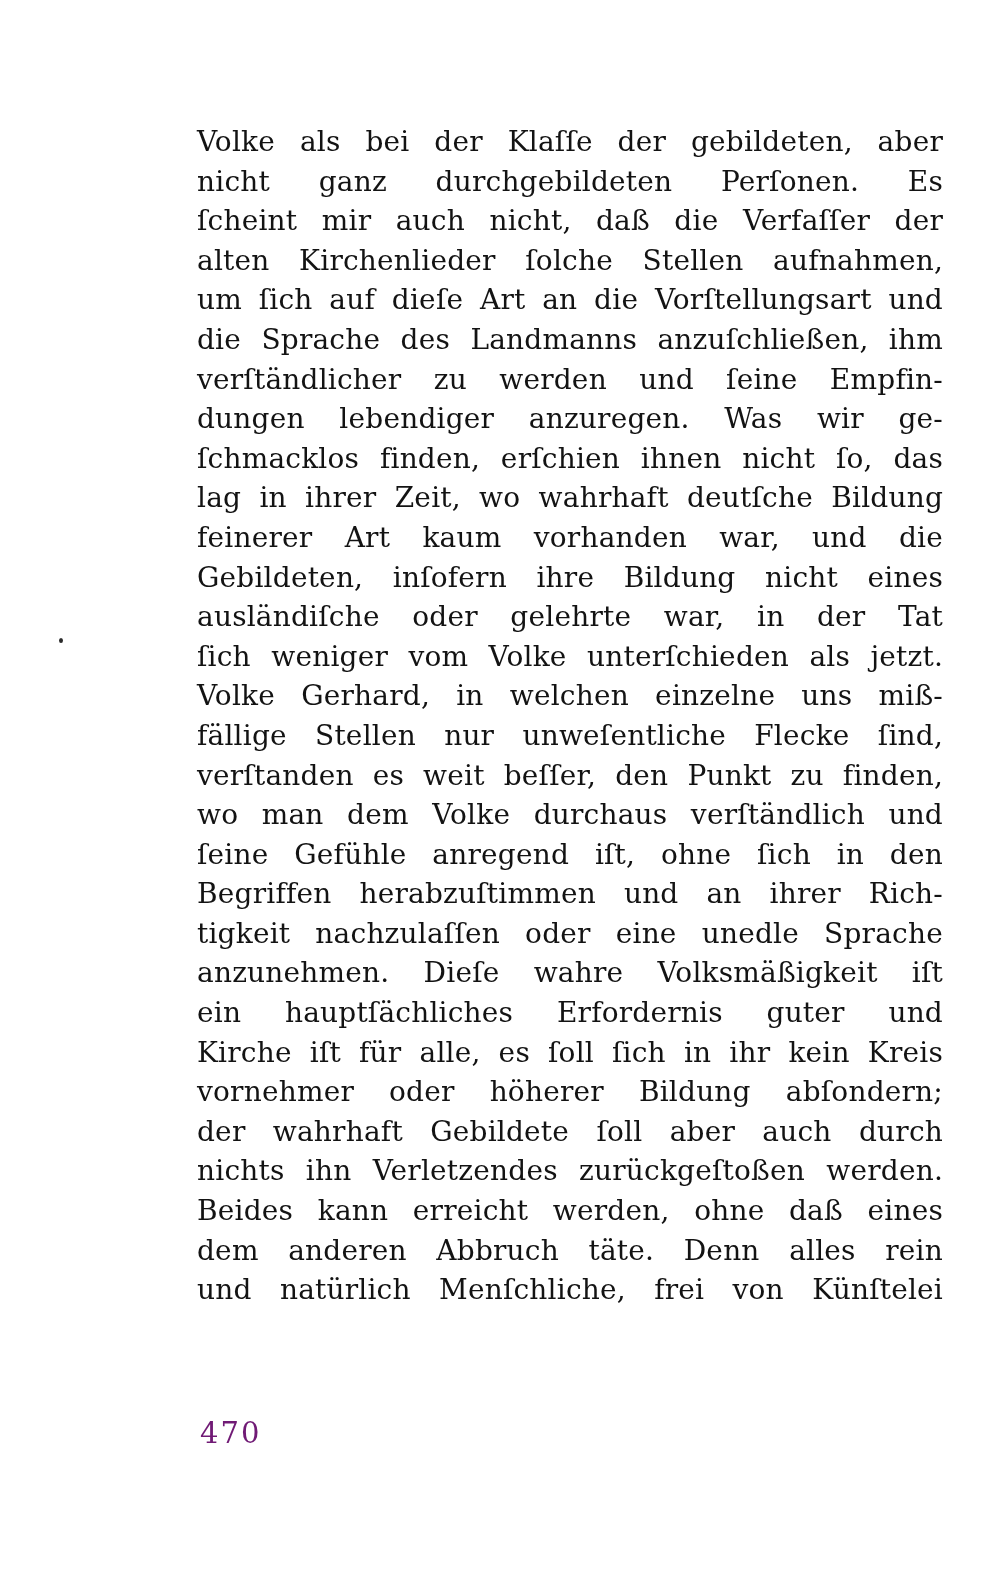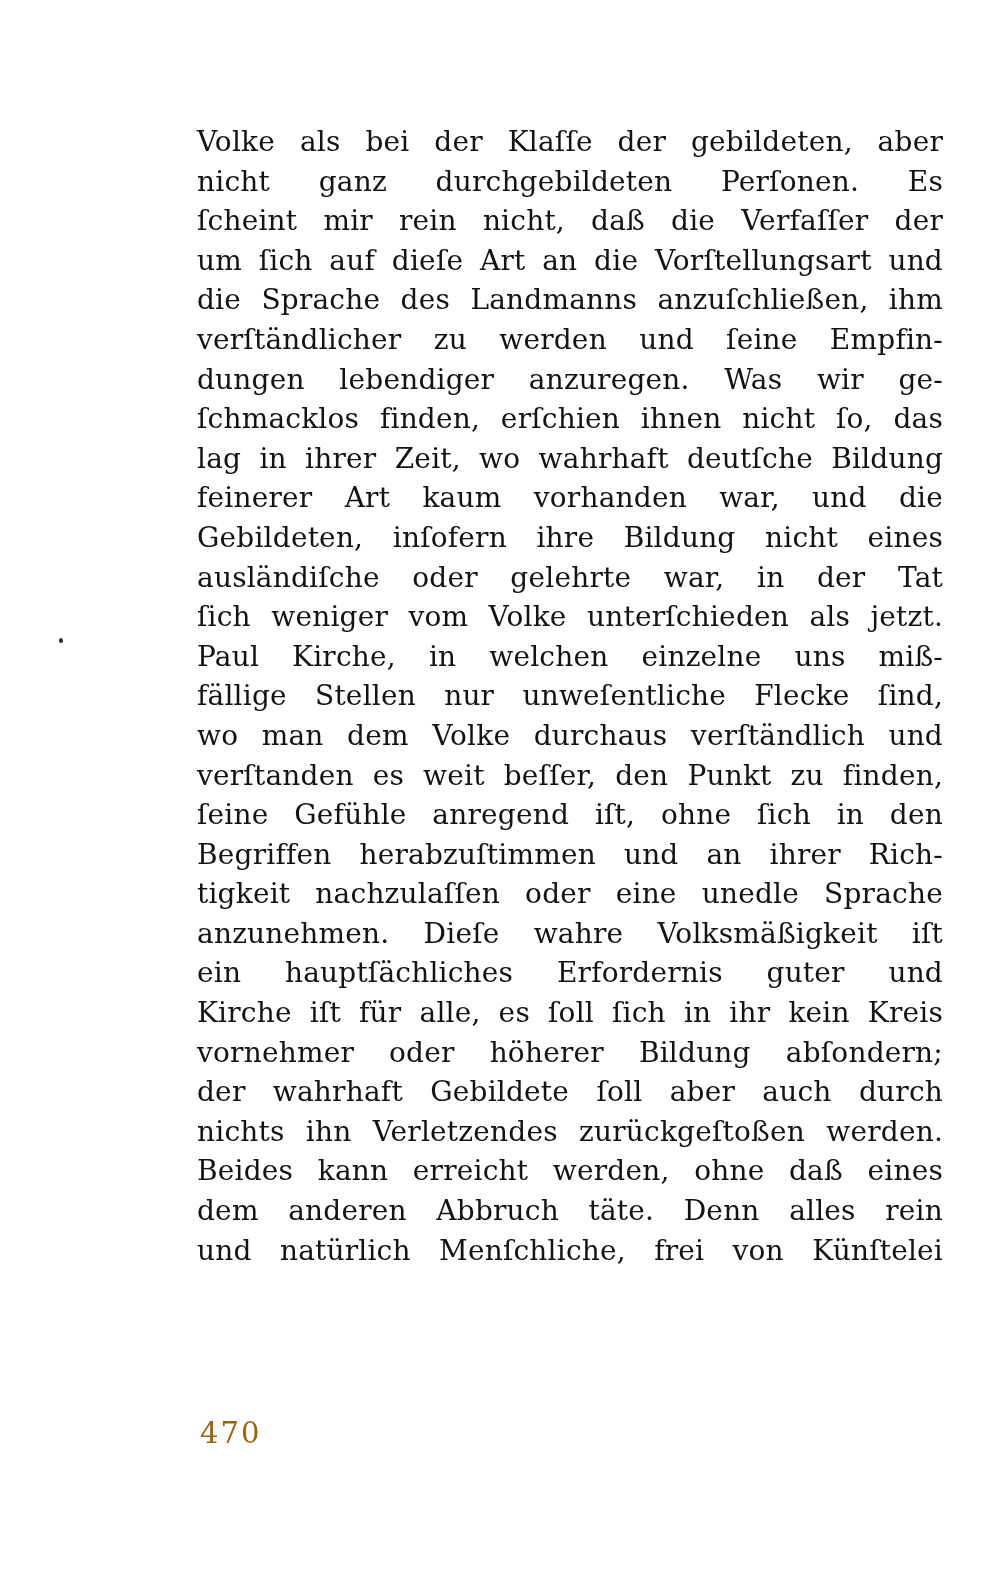--- a/index.html
+++ b/index.html
@@ -32,56 +32,57 @@
     text-justify: inter-word;
     white-space: normal;
     letter-spacing: 0.2px;
   }
   .pagenum {
     position: absolute;
     left: 200px;
     top: 1376px;
     font-size: 29px;
     letter-spacing: 2px;
-    color: #a16207;
+    color: #701a75;
   }
   .speck {
     position: absolute;
     left: 59px;
     top: 598px;
     width: 4px;
     height: 5px;
     background: #2a2a2a;
     border-radius: 50%;
   }
 </style>
 </head>
 <body>
 
 <div class="page">
   <div class="speck"></div>
 
   <div class="textblock">
     <div class="line">Volke als bei der Klaſſe der gebildeten, aber</div>
     <div class="line">nicht ganz durchgebildeten Perſonen. Es</div>
-    <div class="line">ſcheint mir rein nicht, daß die Verfaſſer der</div>
+    <div class="line">ſcheint mir auch nicht, daß die Verfaſſer der</div>
+    <div class="line">alten Kirchenlieder ſolche Stellen aufnahmen,</div>
     <div class="line">um ſich auf dieſe Art an die Vorſtellungsart und</div>
     <div class="line">die Sprache des Landmanns anzuſchließen, ihm</div>
     <div class="line">verſtändlicher zu werden und ſeine Empfin-</div>
     <div class="line">dungen lebendiger anzuregen. Was wir ge-</div>
     <div class="line">ſchmacklos finden, erſchien ihnen nicht ſo, das</div>
     <div class="line">lag in ihrer Zeit, wo wahrhaft deutſche Bildung</div>
     <div class="line">feinerer Art kaum vorhanden war, und die</div>
     <div class="line">Gebildeten, inſofern ihre Bildung nicht eines</div>
     <div class="line">ausländiſche oder gelehrte war, in der Tat</div>
     <div class="line">ſich weniger vom Volke unterſchieden als jetzt.</div>
-    <div class="line">Paul Kirche, in welchen einzelne uns miß-</div>
+    <div class="line">Volke Gerhard, in welchen einzelne uns miß-</div>
     <div class="line">fällige Stellen nur unweſentliche Flecke ſind,</div>
+    <div class="line">verſtanden es weit beſſer, den Punkt zu finden,</div>
     <div class="line">wo man dem Volke durchaus verſtändlich und</div>
-    <div class="line">verſtanden es weit beſſer, den Punkt zu finden,</div>
     <div class="line">ſeine Gefühle anregend iſt, ohne ſich in den</div>
     <div class="line">Begriffen herabzuſtimmen und an ihrer Rich-</div>
     <div class="line">tigkeit nachzulaſſen oder eine unedle Sprache</div>
     <div class="line">anzunehmen. Dieſe wahre Volksmäßigkeit iſt</div>
     <div class="line">ein hauptſächliches Erfordernis guter und</div>
     <div class="line">Kirche iſt für alle, es ſoll ſich in ihr kein Kreis</div>
     <div class="line">vornehmer oder höherer Bildung abſondern;</div>
     <div class="line">der wahrhaft Gebildete ſoll aber auch durch</div>
     <div class="line">nichts ihn Verletzendes zurückgeſtoßen werden.</div>
     <div class="line">Beides kann erreicht werden, ohne daß eines</div>

